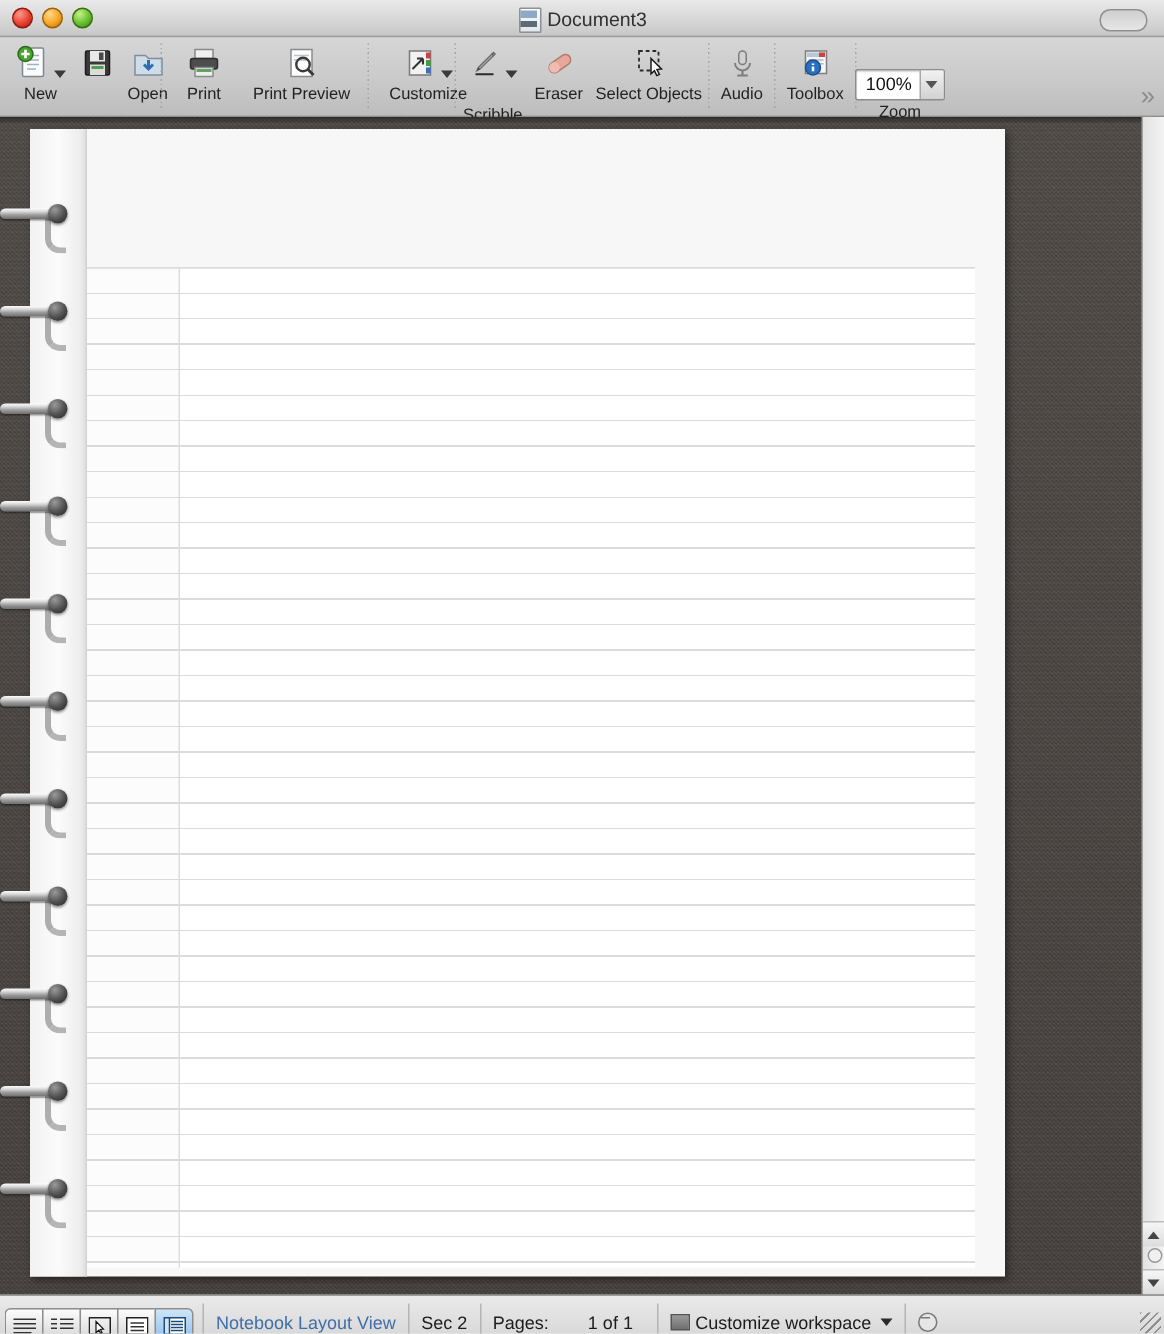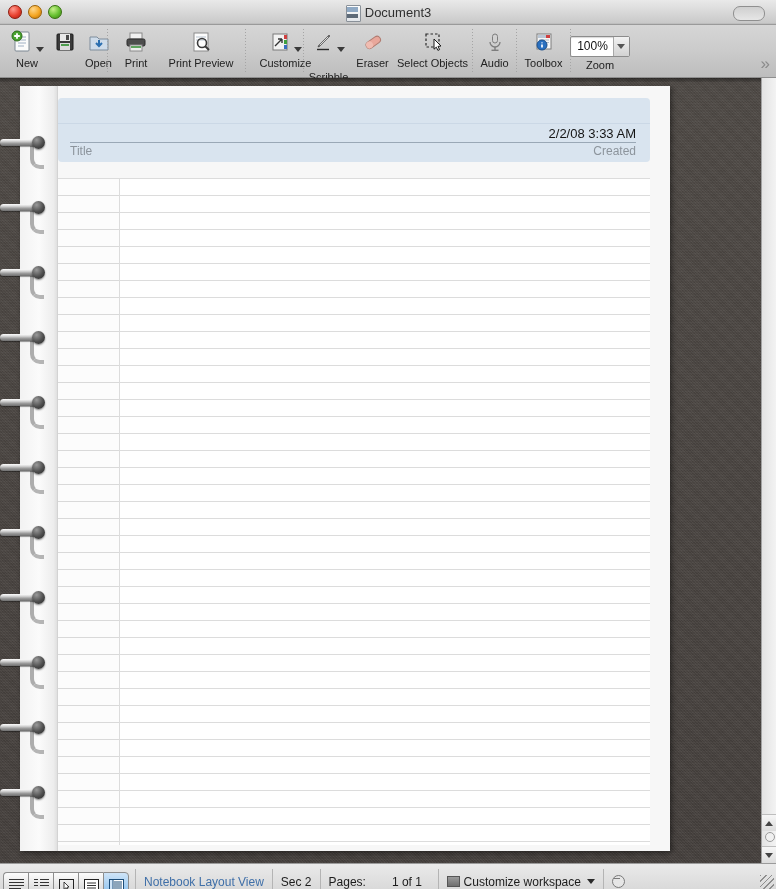--- a/index.html
+++ b/index.html
@@ -62,21 +62,21 @@
     border-top:5px solid #3a3a3a;margin-top:15px;margin-left:2px;
   }
   .sep{
     position:absolute;top:4px;width:1px;height:44px;
     background:repeating-linear-gradient(to bottom,#a5a5a5 0 1px,transparent 1px 3px);
   }
   .chev{
     position:absolute;right:6px;top:32px;font-size:17px;color:#8b8b8b;line-height:14px;
   }
   .zoombox{
-    display:flex;align-items:center;margin-top:7px;
+    display:flex;align-items:center;margin-top:17px;
     border:1px solid #8c8c8c;height:19px;background:#fff;border-radius:2px;
     box-shadow:inset 0 1px 1px rgba(0,0,0,.16);
   }
   .zoomval{font-size:12px;color:#111;padding:0 5px 0 6px;line-height:19px;}
   .zoomarrow{
     width:15px;height:19px;border-left:1px solid #a8a8a8;
     background:linear-gradient(to bottom,#f2f2f2,#d2d2d2);
     display:flex;align-items:center;justify-content:center;
   }
   .zoomarrow i{
@@ -431,31 +431,20 @@
     <div class="chev">»</div>
   </div>
 
   <div class="canvas">
     <div class="topshadow"></div>
 
     <div class="page">
       <div class="page-edge"></div>
       <div class="page-edge-line"></div>
 
-      <div class="hdr">
-        <div class="hdr-inner-line"></div>
-        <div class="hdr-row">
-          <span class="hdr-date">2/2/08 3:33 AM</span>
-        </div>
-        <div class="hdr-title-rule"></div>
-        <div class="hdr-labels">
-          <span class="hdr-lbl">Title</span>
-          <span class="hdr-lbl">Created</span>
-        </div>
-      </div>
 
       <div class="lines">
         <div class="margin-shade"></div>
         <div class="margin-rule"></div>
       </div>
     </div>
 
     <div id="rings">
         <div class="ring" style="top: 56px;">
           <span class="tail"></span>

